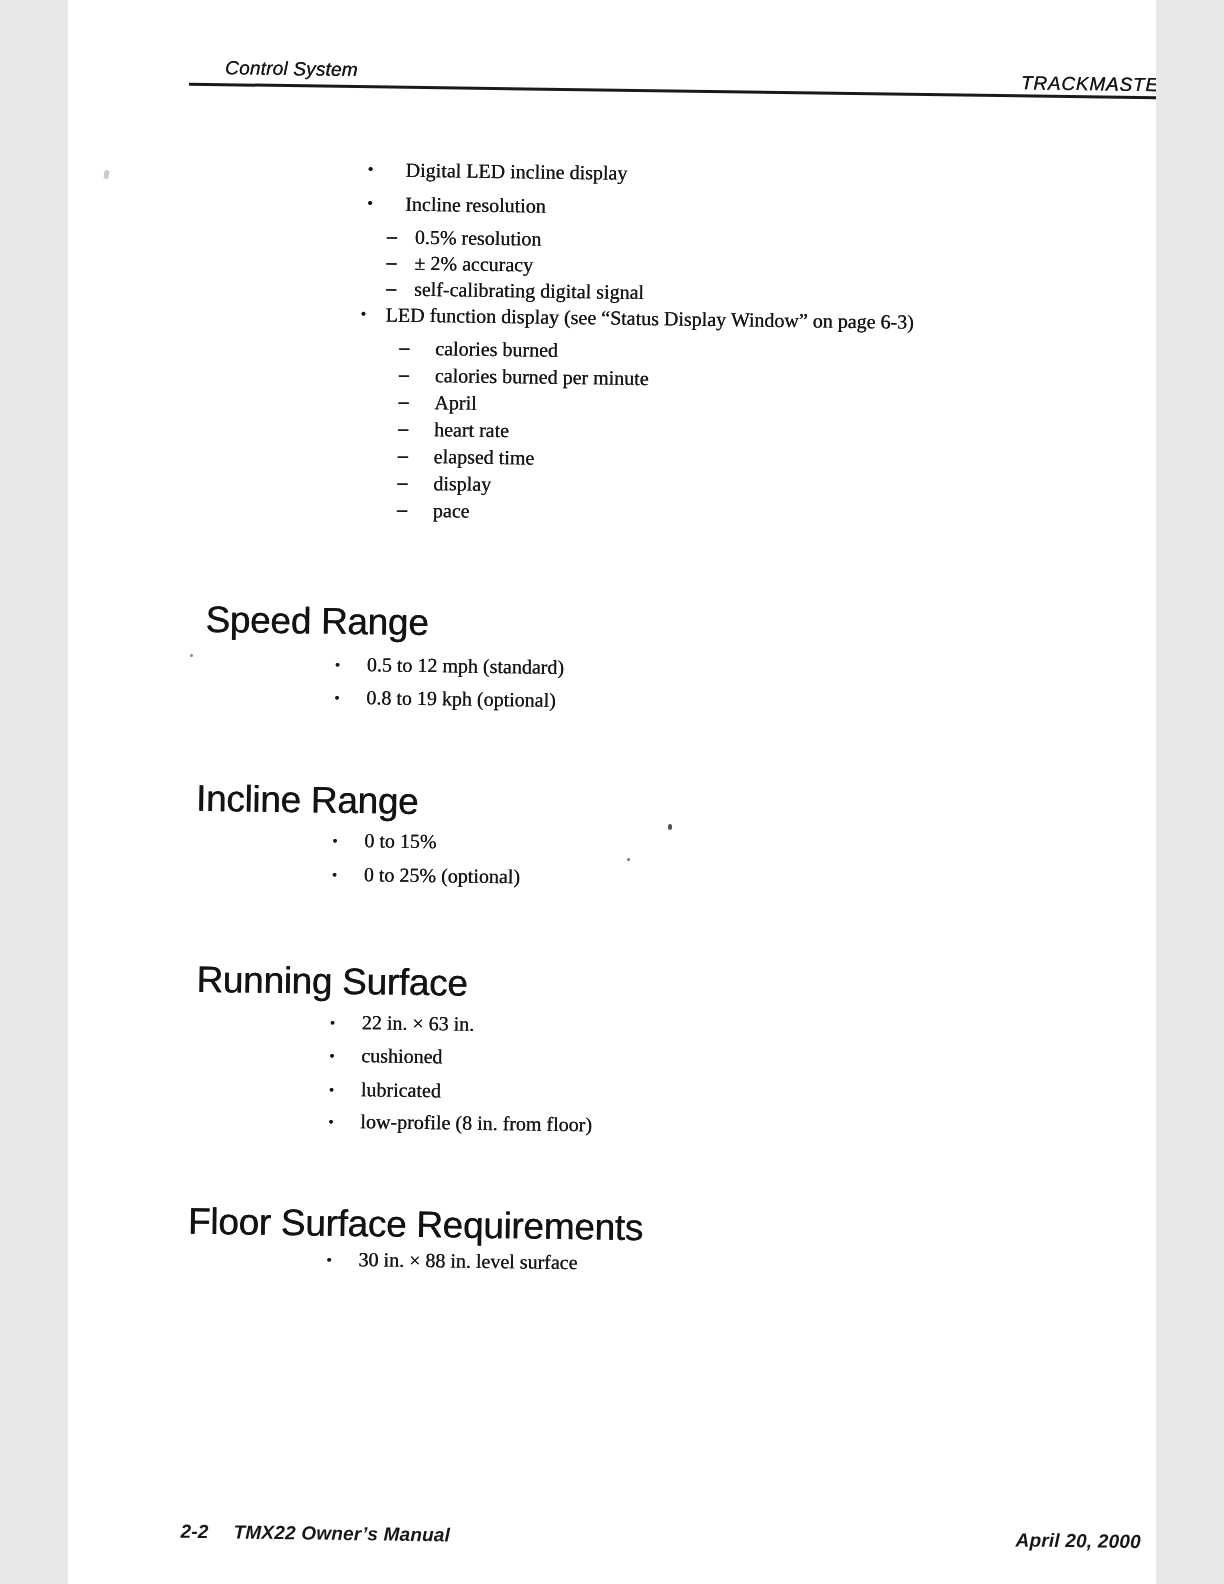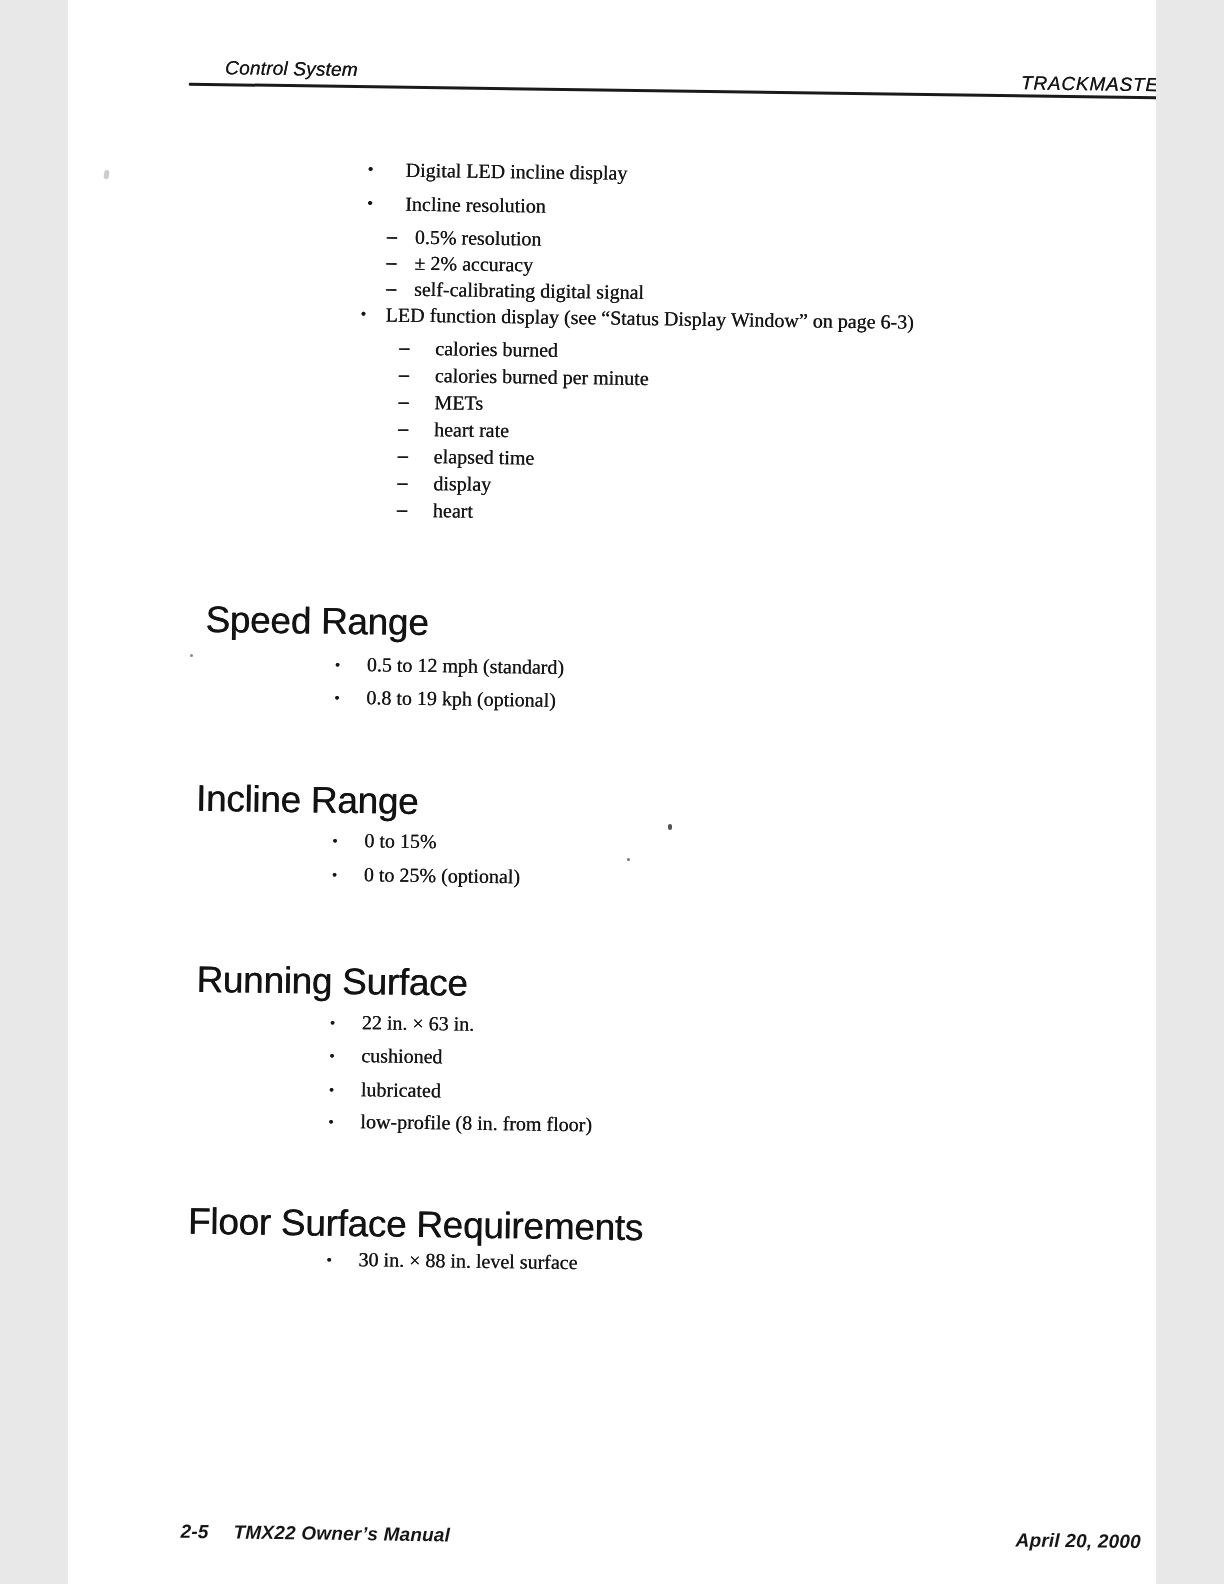--- a/index.html
+++ b/index.html
@@ -96,37 +96,37 @@
     <div class="irow l2 g2" style="top:331px">
       <span class="mk">–</span>
       <span class="tx">calories burned</span>
     </div>
     <div class="irow l2 g2" style="top:358px">
       <span class="mk">–</span>
       <span class="tx">calories burned per minute</span>
     </div>
     <div class="irow l2 g2" style="top:385px">
       <span class="mk">–</span>
-      <span class="tx">METs</span>
+      <span class="tx">April</span>
     </div>
     <div class="irow l2 g2" style="top:412px">
       <span class="mk">–</span>
       <span class="tx">heart rate</span>
     </div>
     <div class="irow l2 g2" style="top:439px">
       <span class="mk">–</span>
       <span class="tx">elapsed time</span>
     </div>
     <div class="irow l2 g2" style="top:466px">
       <span class="mk">–</span>
       <span class="tx">display</span>
     </div>
     <div class="irow l2 g2" style="top:493px">
       <span class="mk">–</span>
-      <span class="tx">heart</span>
+      <span class="tx">pace</span>
     </div>
 
     <h2 class="sec-title" style="left:146px;top:598px">Speed Range</h2>
     <div class="srow" style="top:648px">
       <span class="mk">•</span>
       <span class="tx">0.5 to 12 mph (standard)</span>
     </div>
     <div class="srow" style="top:681px">
       <span class="mk">•</span>
       <span class="tx">0.8 to 19 kph (optional)</span>
@@ -159,21 +159,21 @@
       <span class="mk">•</span>
       <span class="tx">low-profile (8 in. from floor)</span>
     </div>
 
     <h2 class="sec-title" style="left:137px;top:1200px">Floor Surface Requirements</h2>
     <div class="srow" style="top:1243px">
       <span class="mk">•</span>
       <span class="tx">30 in. × 88 in. level surface</span>
     </div>
 
-    <div class="ftr ftr-num">2-5</div>
+    <div class="ftr ftr-num">2-2</div>
     <div class="ftr ftr-title">TMX22 Owner’s Manual</div>
     <div class="ftr ftr-date">April 20, 2000</div>
   </div>
 
   <i class="art a-dash" style="left:1196px;top:250px;width:26px;height:5px;transform:rotate(-6deg)"></i>
   <i class="art a-tri" style="left:1192px;top:262px;border-width:8px 26px 6px 0;transform:rotate(-8deg)"></i>
   <i class="art a-tick" style="left:1191px;top:453px;width:4px;height:12px;transform:rotate(8deg)"></i>
   <i class="art a-tri" style="left:1187px;top:484px;border-width:7px 22px 5px 0;transform:rotate(6deg)"></i>
   <i class="art a-swoosh" style="left:1186px;top:642px;width:26px;height:10px;border-bottom-width:3px;border-bottom-color:#777;transform:rotate(-6deg);opacity:.8"></i>
   <i class="art a-tri" style="left:1180px;top:674px;border-width:9px 28px 6px 0;transform:rotate(-10deg)"></i>

